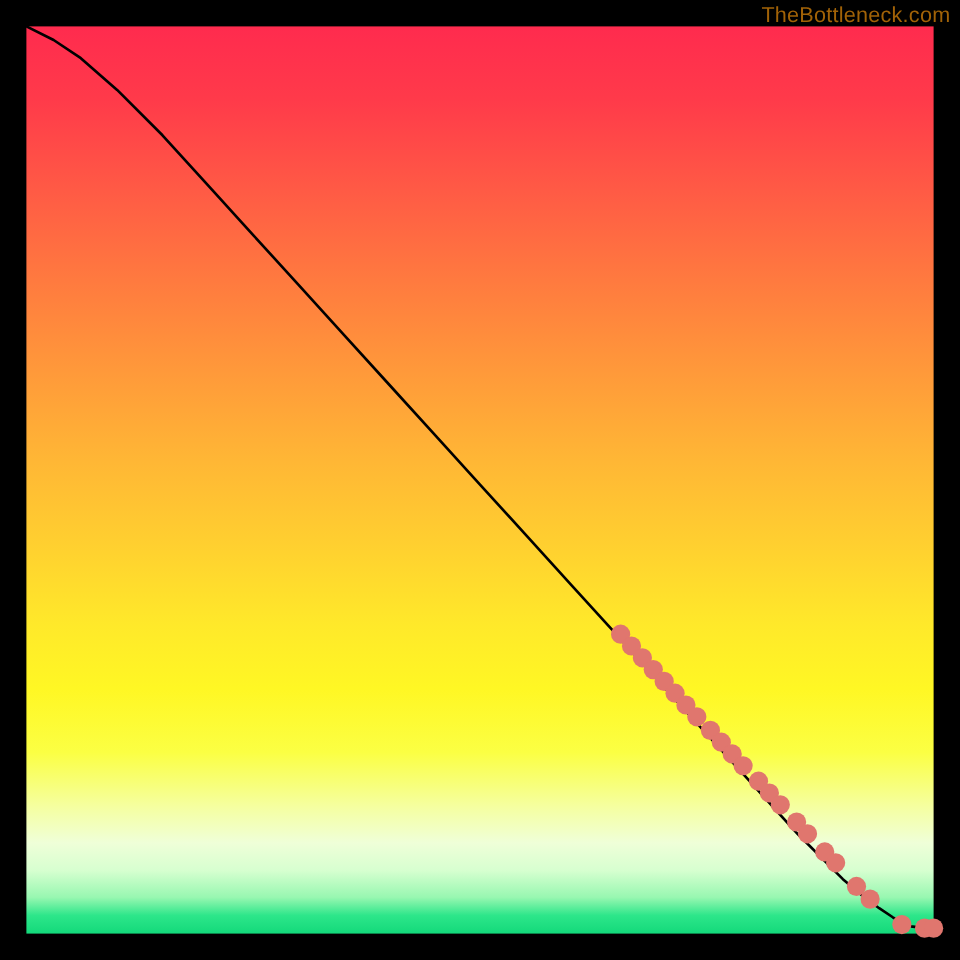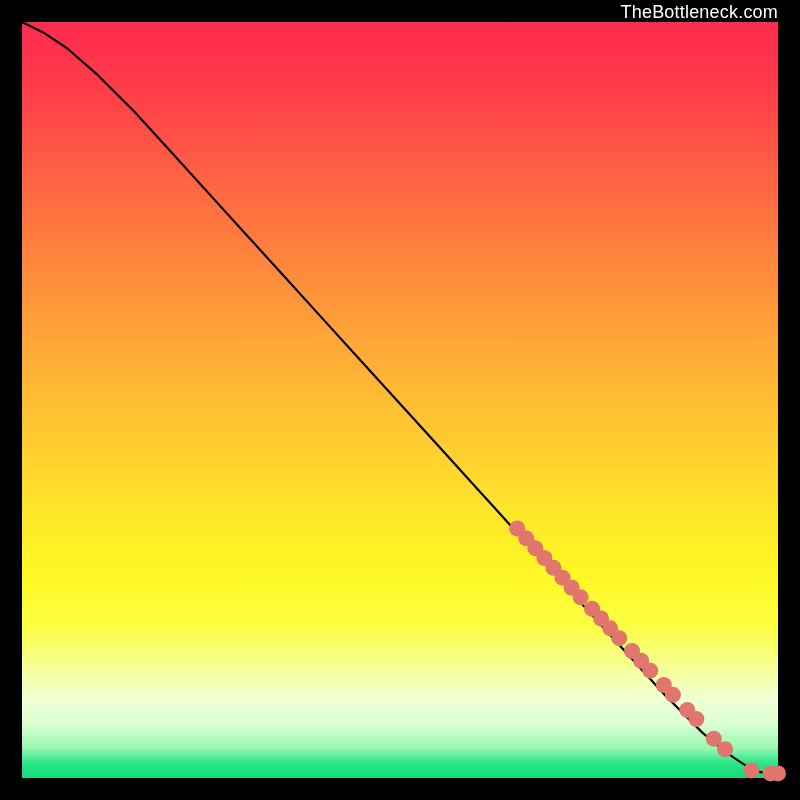--- a/index.html
+++ b/index.html
@@ -31,25 +31,25 @@
       #efffd8 90%,
       #d7ffd0 93%,
       #98f7b1 96%,
       #2de68a 98%,
       #13d97a 100%
     );
   }
   .attribution {
     position: absolute;
     top: 2px;
-    right: 22px;
+    right: 8px;
     font-family: Arial, Helvetica, sans-serif;
     font-size: 18px;
     font-weight: 500;
-    color: #ffffff;
+    color: #a16207;
     letter-spacing: 0.2px;
   }
   svg.curve {
     position: absolute;
     left: 22px;
     top: 22px;
     width: 756px;
     height: 756px;
     overflow: visible;
   }

